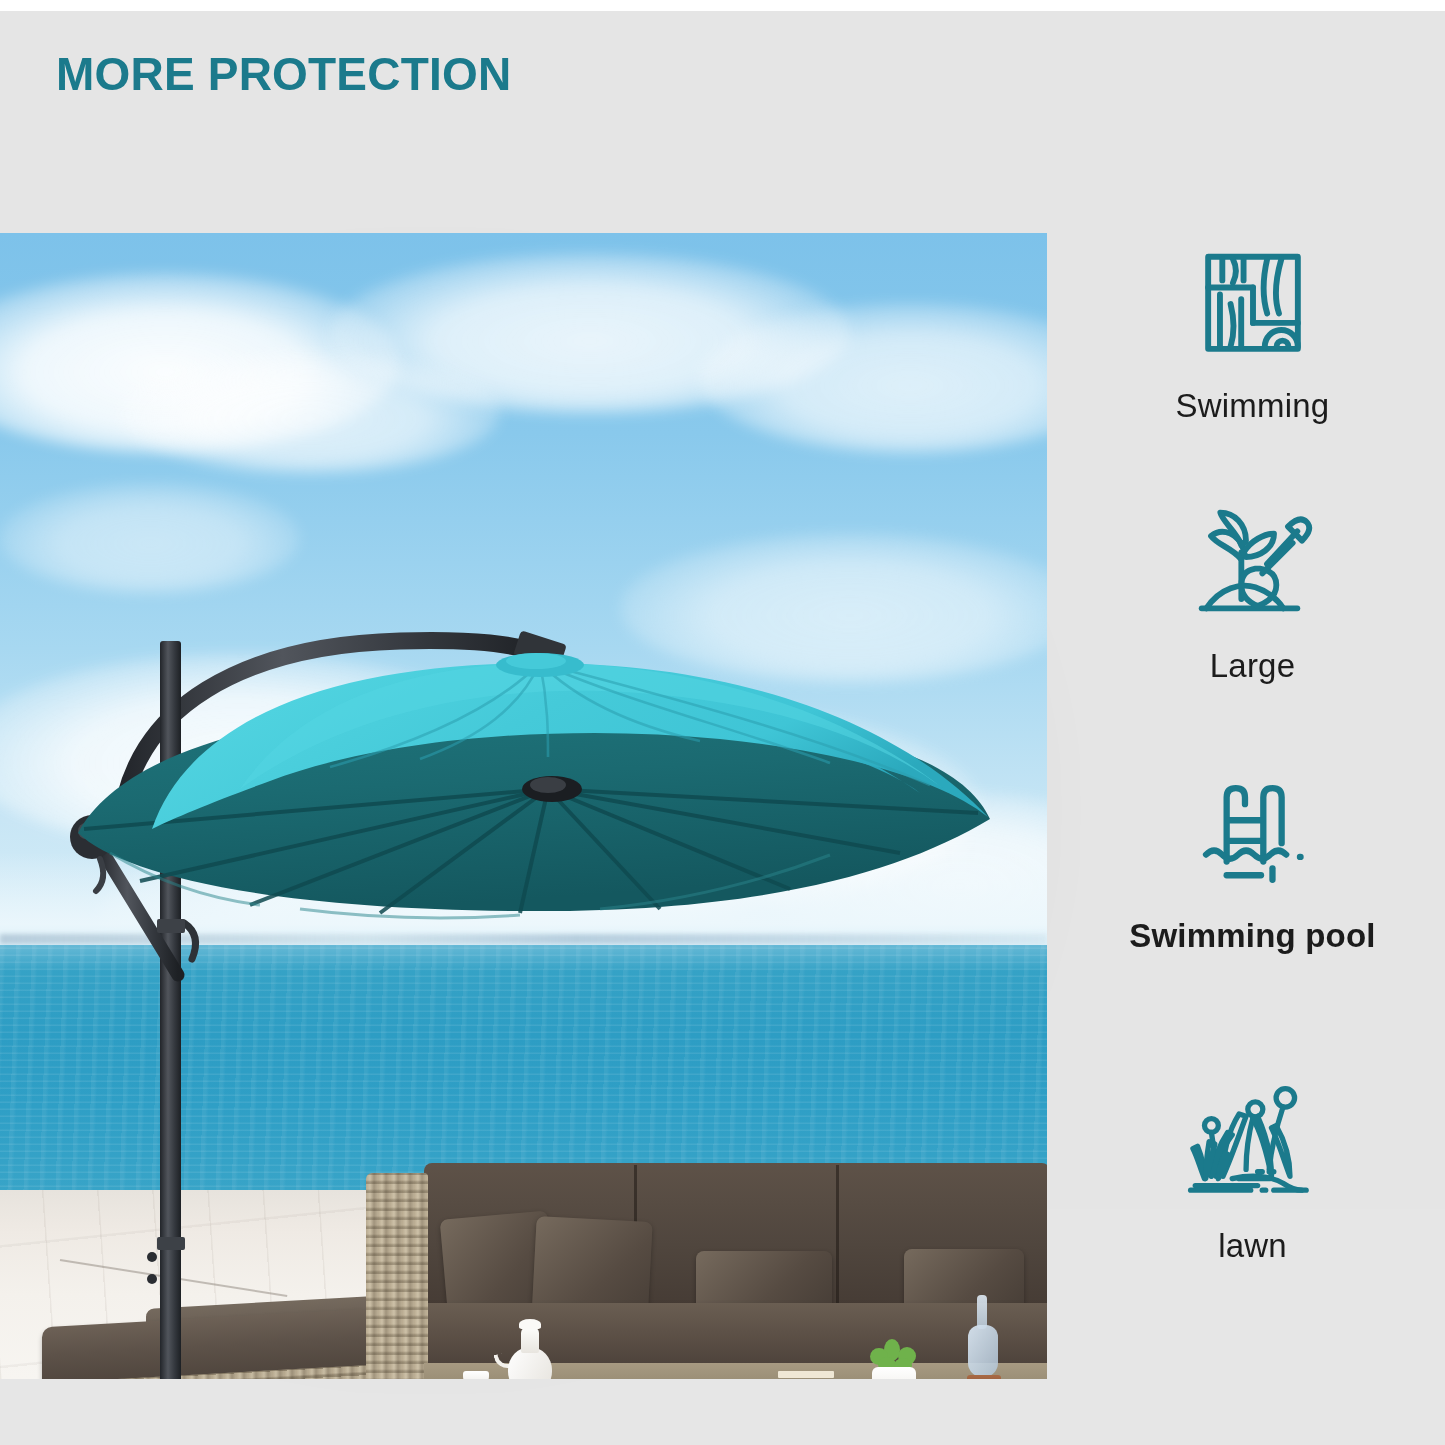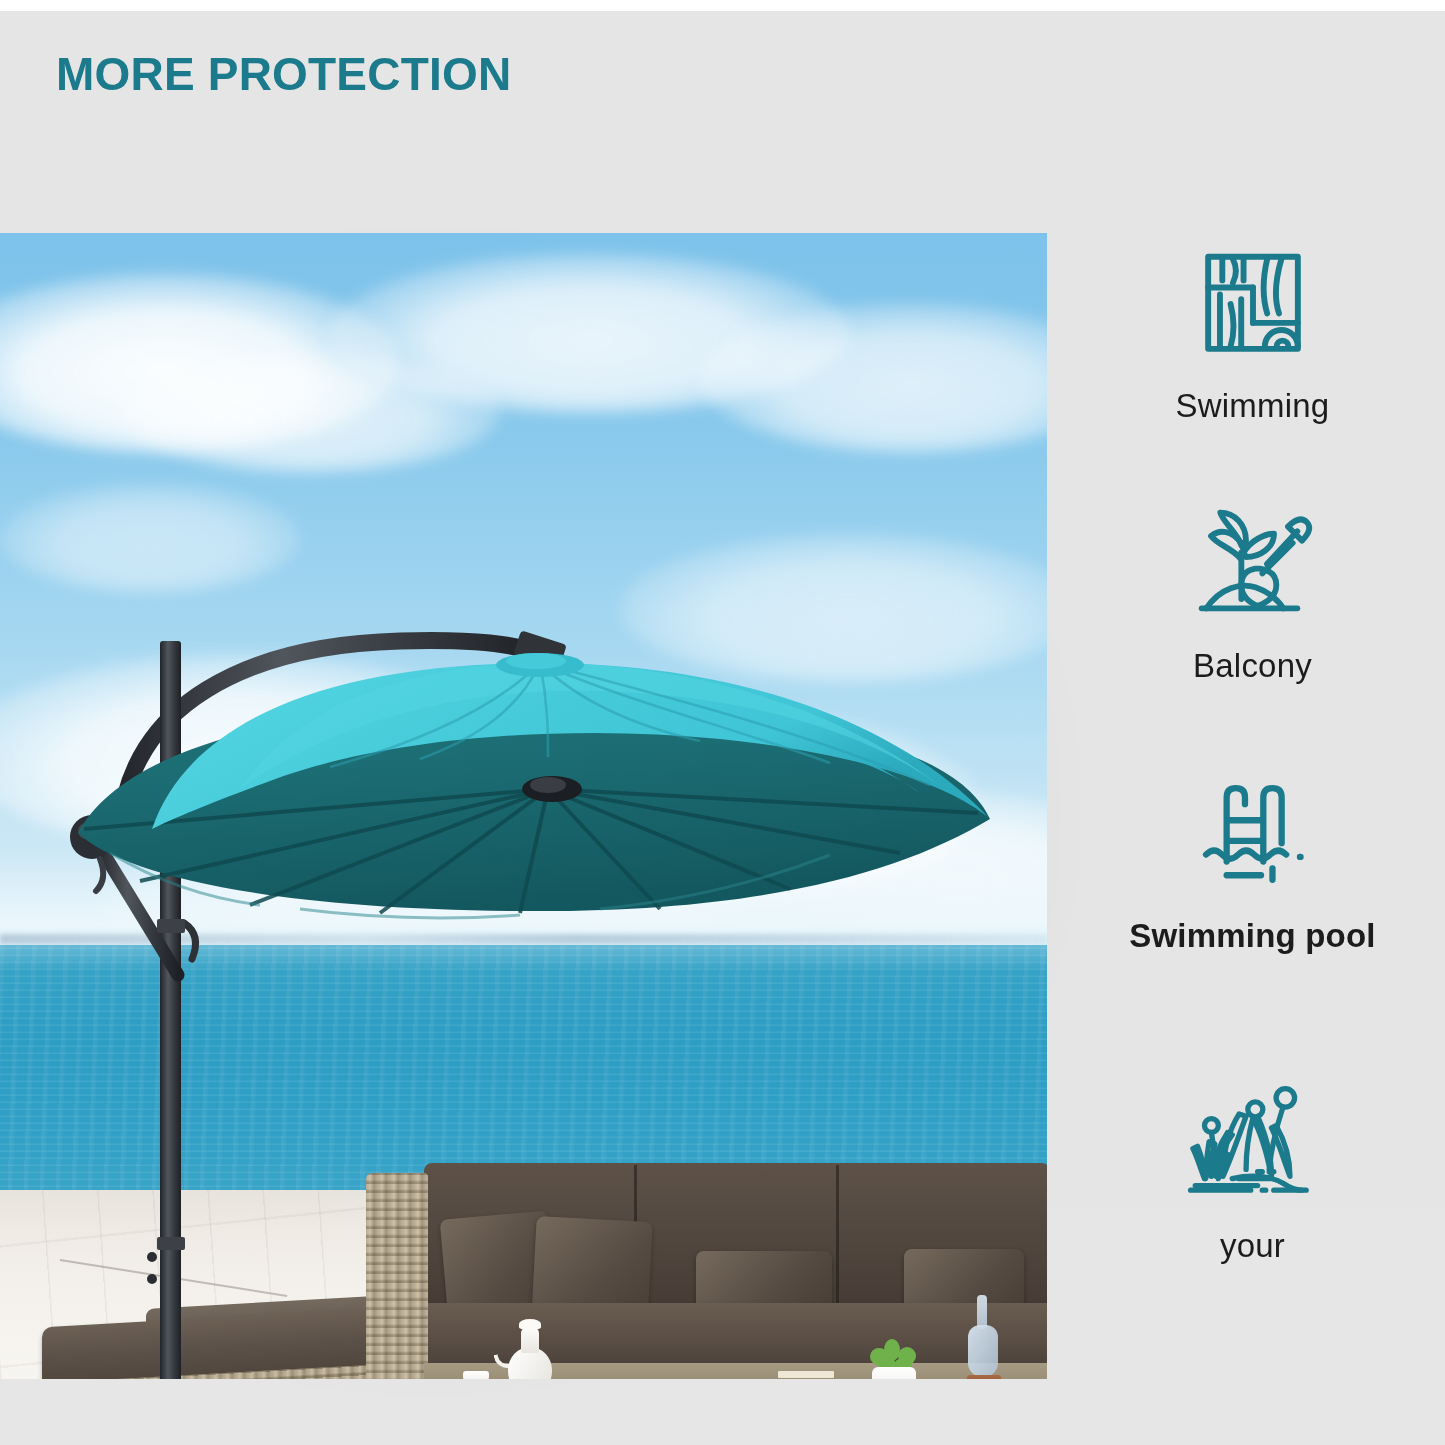--- a/index.html
+++ b/index.html
@@ -509,21 +509,21 @@
           <path d="M 46 40 C 52 30, 64 24, 72 24 C 72 36, 60 44, 48 44 Z"></path>
           <path d="M 14 88 C 26 70, 44 66, 56 70 C 68 74, 76 82, 80 88"></path>
           <path d="M 10 88 H 92"></path>
           <path d="M 56 54 q -12 2 -12 14 q 0 12 14 18 q 16 -6 16 -18 q 0 -12 -14 -14 Z"></path>
           <path d="M 66 50 L 92 22"></path>
           <path d="M 62 58 L 88 32"></path>
           <path d="M 84 18 q 10 -10 16 -4 q 6 6 -4 16 Z"></path>
         </g>
       </svg>
     </div>
-    <div class="label">Balcony</div>
+    <div class="label">Large</div>
   </div>
 
   <div class="feature f2">
     <div class="icon-wrap">
       <svg width="126" height="112" viewBox="0 0 110 96">
         <g fill="none" stroke="#1b7a8c" stroke-width="5.5" stroke-linecap="round" stroke-linejoin="round">
           <path d="M 32 72 V 16 q 0 -8 8 -8 q 8 0 8 8 v 6"></path>
           <path d="M 64 72 V 16 q 0 -8 8 -8 q 8 0 8 8 v 40"></path>
           <path d="M 34 36 H 62"></path>
           <path d="M 34 54 H 62"></path>
@@ -561,16 +561,16 @@
           <path d="M 40 82 C 58 78, 74 80, 84 86 C 90 90, 94 92, 100 92"></path>
           <path d="M 46 82 H 72"></path>
           <path d="M 4 92 H 56"></path>
           <path d="M 66 92 h 3"></path>
           <path d="M 76 92 H 104"></path>
           <path d="M 62 76 h 4"></path>
           <path d="M 72 76 h 4"></path>
         </g>
       </svg>
     </div>
-    <div class="label">your</div>
+    <div class="label">lawn</div>
   </div>
 
 </div>
 
 </body></html>

